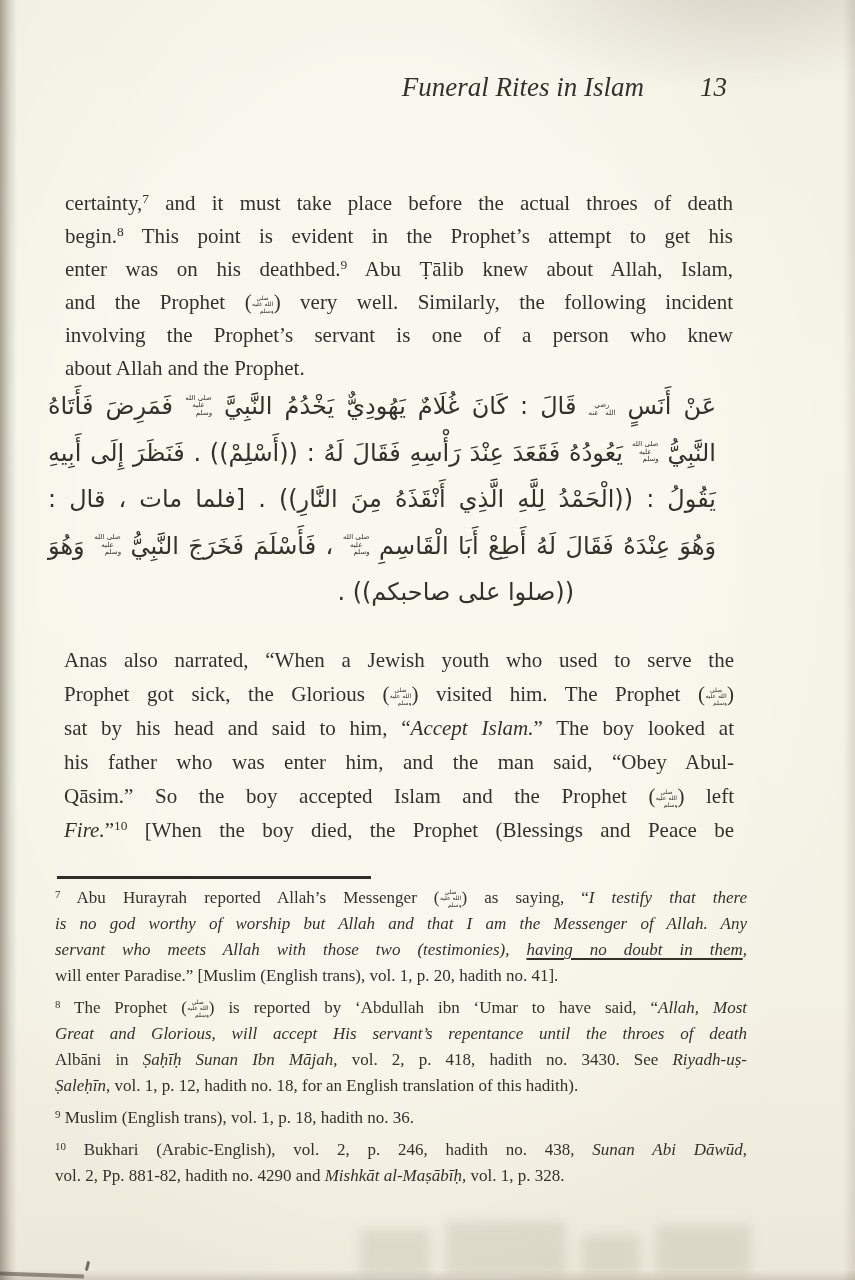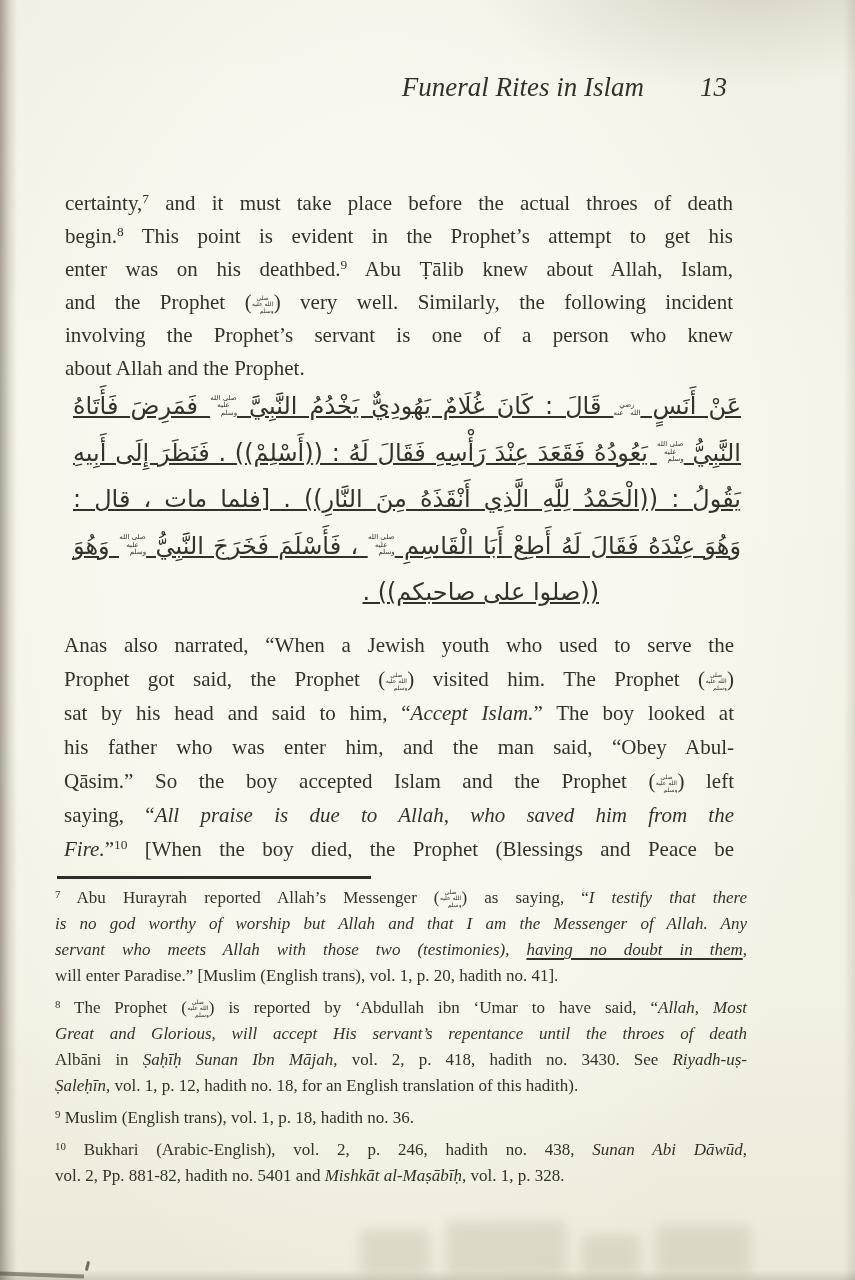--- a/index.html
+++ b/index.html
@@ -37,25 +37,25 @@
     display:flex; justify-content:flex-end; align-items:baseline; gap:56px;
     font-style:italic; font-size:27px;}
 
   
   .line{text-align:justify; text-align-last:justify; min-height:1em;}
   .endleft .line.last{text-align-last:auto;}
   .keepjust .line.last{text-align-last:justify;}
 
   .para1{position:absolute; top:143px; left:65px; width:668px;
     font-size:21px; line-height:33px;margin-top:44px;}
-  .para2{position:absolute; top:628px; left:64px; width:670px;
+  .para2{position:absolute; top:643px; left:64px; width:670px;
     font-size:21px; line-height:34px;}
 
-  .arabic{position:absolute; top:383px; left:73px; width:668px; direction:rtl;
-    font-family:"DejaVu Sans",sans-serif; font-size:24px; line-height:46.5px;text-decoration:underline;}
+  .arabic{position:absolute; top:383px; left:48px; width:668px; direction:rtl;
+    font-family:"DejaVu Sans",sans-serif; font-size:24px; line-height:46.5px;}
   .arabic .line.last{text-align:center; text-align-last:right; padding-right:142px;}
 
   .fn-divider{position:absolute; top:876px; left:57px; width:314px; height:3px;
     background:#2f2d28;}
   .footnotes{position:absolute; top:885px; left:55px; width:692px;
     font-size:17px; line-height:26px;}
   .footnote{margin-bottom:6px;}
 
   .sup{font-size:0.64em; vertical-align:0.5em; line-height:0;}
   .it{font-style:italic;margin-top:46px;}
@@ -101,25 +101,24 @@
   <div class="arabic" dir="rtl">
       <div class="line"><span>عَنْ أَنَسٍ </span><span class="seal" dir="rtl">رضي الله عنه</span><span> قَالَ : كَانَ غُلَامٌ يَهُودِيٌّ يَخْدُمُ النَّبِيَّ </span><span class="seal" dir="rtl">صلى الله عليه وسلم</span><span> فَمَرِضَ فَأَتَاهُ</span></div>
       <div class="line"><span>النَّبِيُّ </span><span class="seal" dir="rtl">صلى الله عليه وسلم</span><span> يَعُودُهُ فَقَعَدَ عِنْدَ رَأْسِهِ فَقَالَ لَهُ : ((أَسْلِمْ)) . فَنَظَرَ إِلَى أَبِيهِ</span></div>
       <div class="line"><span>يَقُولُ : ((الْحَمْدُ لِلَّهِ الَّذِي أَنْقَذَهُ مِنَ النَّارِ)) . [فلما مات ، قال :</span></div>
       <div class="line"><span>وَهُوَ عِنْدَهُ فَقَالَ لَهُ أَطِعْ أَبَا الْقَاسِمِ </span><span class="seal" dir="rtl">صلى الله عليه وسلم</span><span> ، فَأَسْلَمَ فَخَرَجَ النَّبِيُّ </span><span class="seal" dir="rtl">صلى الله عليه وسلم</span><span> وَهُوَ</span></div>
       <div class="line last"><span>((صلوا على صاحبكم)) .</span></div>
     </div>
 
   <div class="para2 keepjust">
       <div class="line"><span>Anas also narrated, “When a Jewish youth who used to serve the</span></div>
-      <div class="line"><span>Prophet got said, the Prophet (</span><span class="seal" dir="rtl">صلى الله عليه وسلم</span><span>) visited him. The Prophet (</span><span class="seal" dir="rtl">صلى الله عليه وسلم</span><span>)</span></div>
+      <div class="line"><span>Prophet got sick, the Glorious (</span><span class="seal" dir="rtl">صلى الله عليه وسلم</span><span>) visited him. The Prophet (</span><span class="seal" dir="rtl">صلى الله عليه وسلم</span><span>)</span></div>
       <div class="line"><span>sat by his head and said to him, “</span><span class="it">Accept Islam.</span><span>” The boy looked at</span></div>
       <div class="line"><span>his father who was enter him, and the man said, “Obey Abul-</span></div>
       <div class="line"><span>Qāsim.” So the boy accepted Islam and the Prophet (</span><span class="seal" dir="rtl">صلى الله عليه وسلم</span><span>) left</span></div>
-      <div class="line"><span>saying, “</span><span class="it">All praise is due to Allah, who saved him from the</span></div>
       <div class="line last"><span class="it">Fire.</span><span>”</span><span class="sup">10</span><span> [When the boy died, the Prophet (Blessings and Peace be</span></div>
     </div>
 
   <div class="fn-divider"></div>
 
   <div class="footnotes">
     <div class="footnote endleft">
         <div class="line"><span class="sup">7</span><span> Abu Hurayrah reported Allah’s Messenger (</span><span class="seal" dir="rtl">صلى الله عليه وسلم</span><span>) as saying, “</span><span class="it">I testify that there</span></div>
         <div class="line"><span class="it">is no god worthy of worship but Allah and that I am the Messenger of Allah. Any</span></div>
         <div class="line"><span class="it">servant who meets Allah with those two (testimonies), </span><span class="it ul">having no doubt in them</span><span class="it">,</span></div>
@@ -129,16 +128,16 @@
         <div class="line"><span class="sup">8</span><span> The Prophet (</span><span class="seal" dir="rtl">صلى الله عليه وسلم</span><span>) is reported by ‘Abdullah ibn ‘Umar to have said, “</span><span class="it">Allah, Most</span></div>
         <div class="line"><span class="it">Great and Glorious, will accept His servant’s repentance until the throes of death</span></div>
         <div class="line"><span>Albāni in </span><span class="it">Ṣaḥīḥ Sunan Ibn Mājah</span><span>, vol. 2, p. 418, hadith no. 3430. See </span><span class="it">Riyadh-uṣ-</span></div>
         <div class="line last"><span class="it">Ṣaleḥīn</span><span>, vol. 1, p. 12, hadith no. 18, for an English translation of this hadith).</span></div>
       </div>
     <div class="footnote endleft">
         <div class="line last"><span class="sup">9</span><span> Muslim (English trans), vol. 1, p. 18, hadith no. 36.</span></div>
       </div>
     <div class="footnote endleft">
         <div class="line"><span class="sup">10</span><span> Bukhari (Arabic-English), vol. 2, p. 246, hadith no. 438, </span><span class="it">Sunan Abi Dāwūd</span><span>,</span></div>
-        <div class="line last"><span>vol. 2, Pp. 881-82, hadith no. 5401 and </span><span class="it">Mishkāt al-Maṣābīḥ</span><span>, vol. 1, p. 328.</span></div>
+        <div class="line last"><span>vol. 2, Pp. 881-82, hadith no. 4290 and </span><span class="it">Mishkāt al-Maṣābīḥ</span><span>, vol. 1, p. 328.</span></div>
       </div>
   </div>
 </div>
 
 </body></html>

